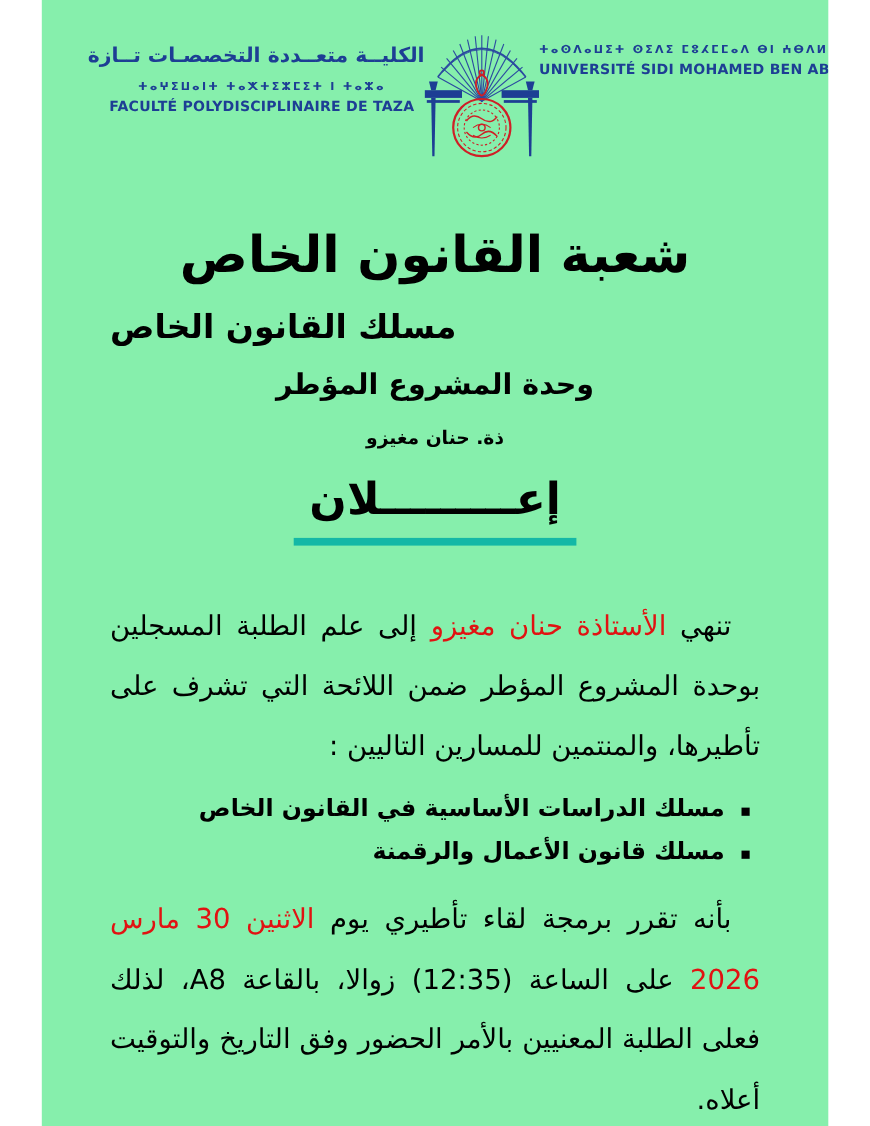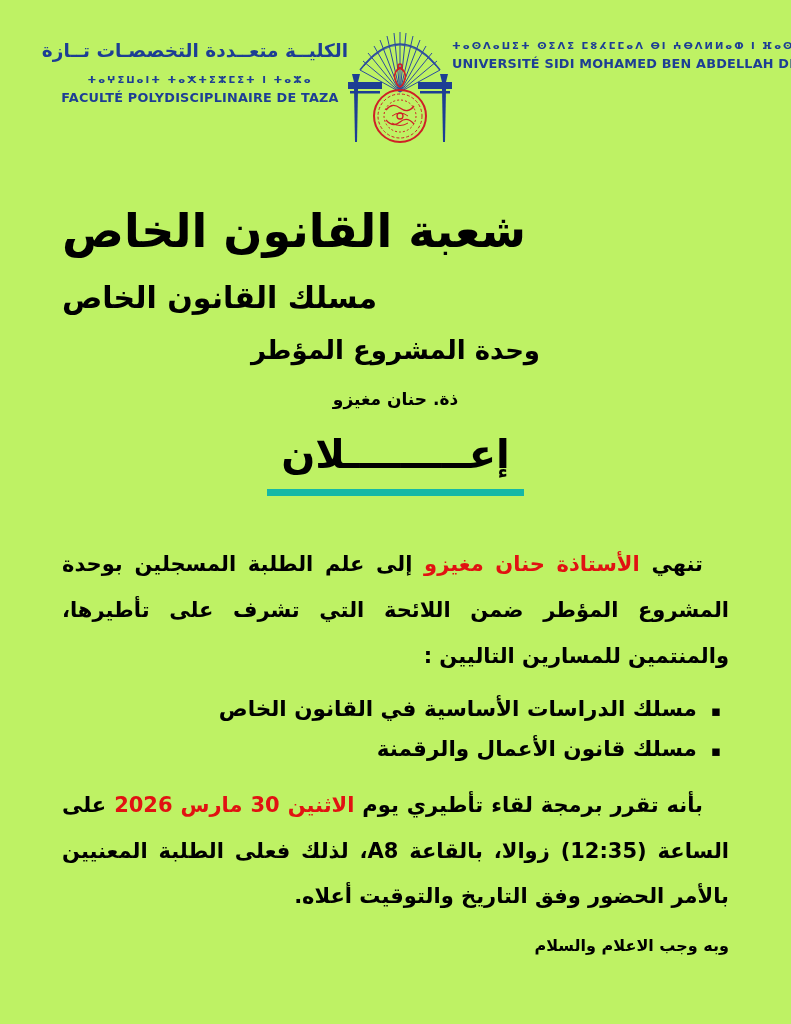--- a/index.html
+++ b/index.html
@@ -1,19 +1,19 @@
 <!DOCTYPE html>
 <html lang="ar"><head>
 <meta charset="utf-8">
 <style>
   * { margin: 0; padding: 0; box-sizing: border-box; }
   html, body { background: #ffffff; }
   .page {
-    width: 791px; height: 1024px;
-    background: #bef264;
+    width: 715px; height: 1024px;
+    background: #86efac;
     position: relative;
     margin: 0 auto;
     font-family: "DejaVu Sans", sans-serif;
     overflow: hidden;
   }
   
   .header {
     display: flex;
     justify-content: space-between;
     align-items: flex-start;
@@ -32,21 +32,21 @@
     letter-spacing: 2px; margin-bottom: 5px; white-space: nowrap;
   }
   .org .french {
     font-size: 12.8px; font-weight: bold;
     letter-spacing: 0.2px; white-space: nowrap;
   }
   .logo-wrap { width: 104px; flex: none; margin-top: 0px; }
   
   .content { padding: 0 62px; }
   .dept-title {
-    margin-top: 52px; text-align: left; direction: rtl;
+    margin-top: 52px; text-align: center; direction: rtl;
     font-size: 46px; font-weight: bold; color: #000;
   }
   .track-title {
     margin-top: 22px; text-align: left; direction: rtl;
     font-size: 30px; font-weight: bold; color: #000;
   }
   .unit-title {
     margin-top: 20px; text-align: center; direction: rtl;
     font-size: 26px; font-weight: bold; color: #000;
   }
@@ -56,21 +56,21 @@
   }
   .announce { margin-top: 22px; text-align: center; }
   .announce-inner {
     display: inline-block; direction: rtl;
     font-size: 40px; font-weight: bold; color: #000;
     padding: 0 14px 12px 14px;
     border-bottom: 7px solid #14b8a6;
   }
   .para {
     direction: rtl;
-    font-size: 21px; font-weight: bold; color: #000;
+    font-size: 25px; font-weight: normal; color: #000;
     line-height: 2.18;
     text-align: justify;
     text-indent: 26px;
   }
   .para-1 { margin-top: 46px; }
   .para-2 { margin-top: 14px; }
   .red { color: #e11212; }
   .bullet-list {
     list-style: none;
     direction: rtl;

